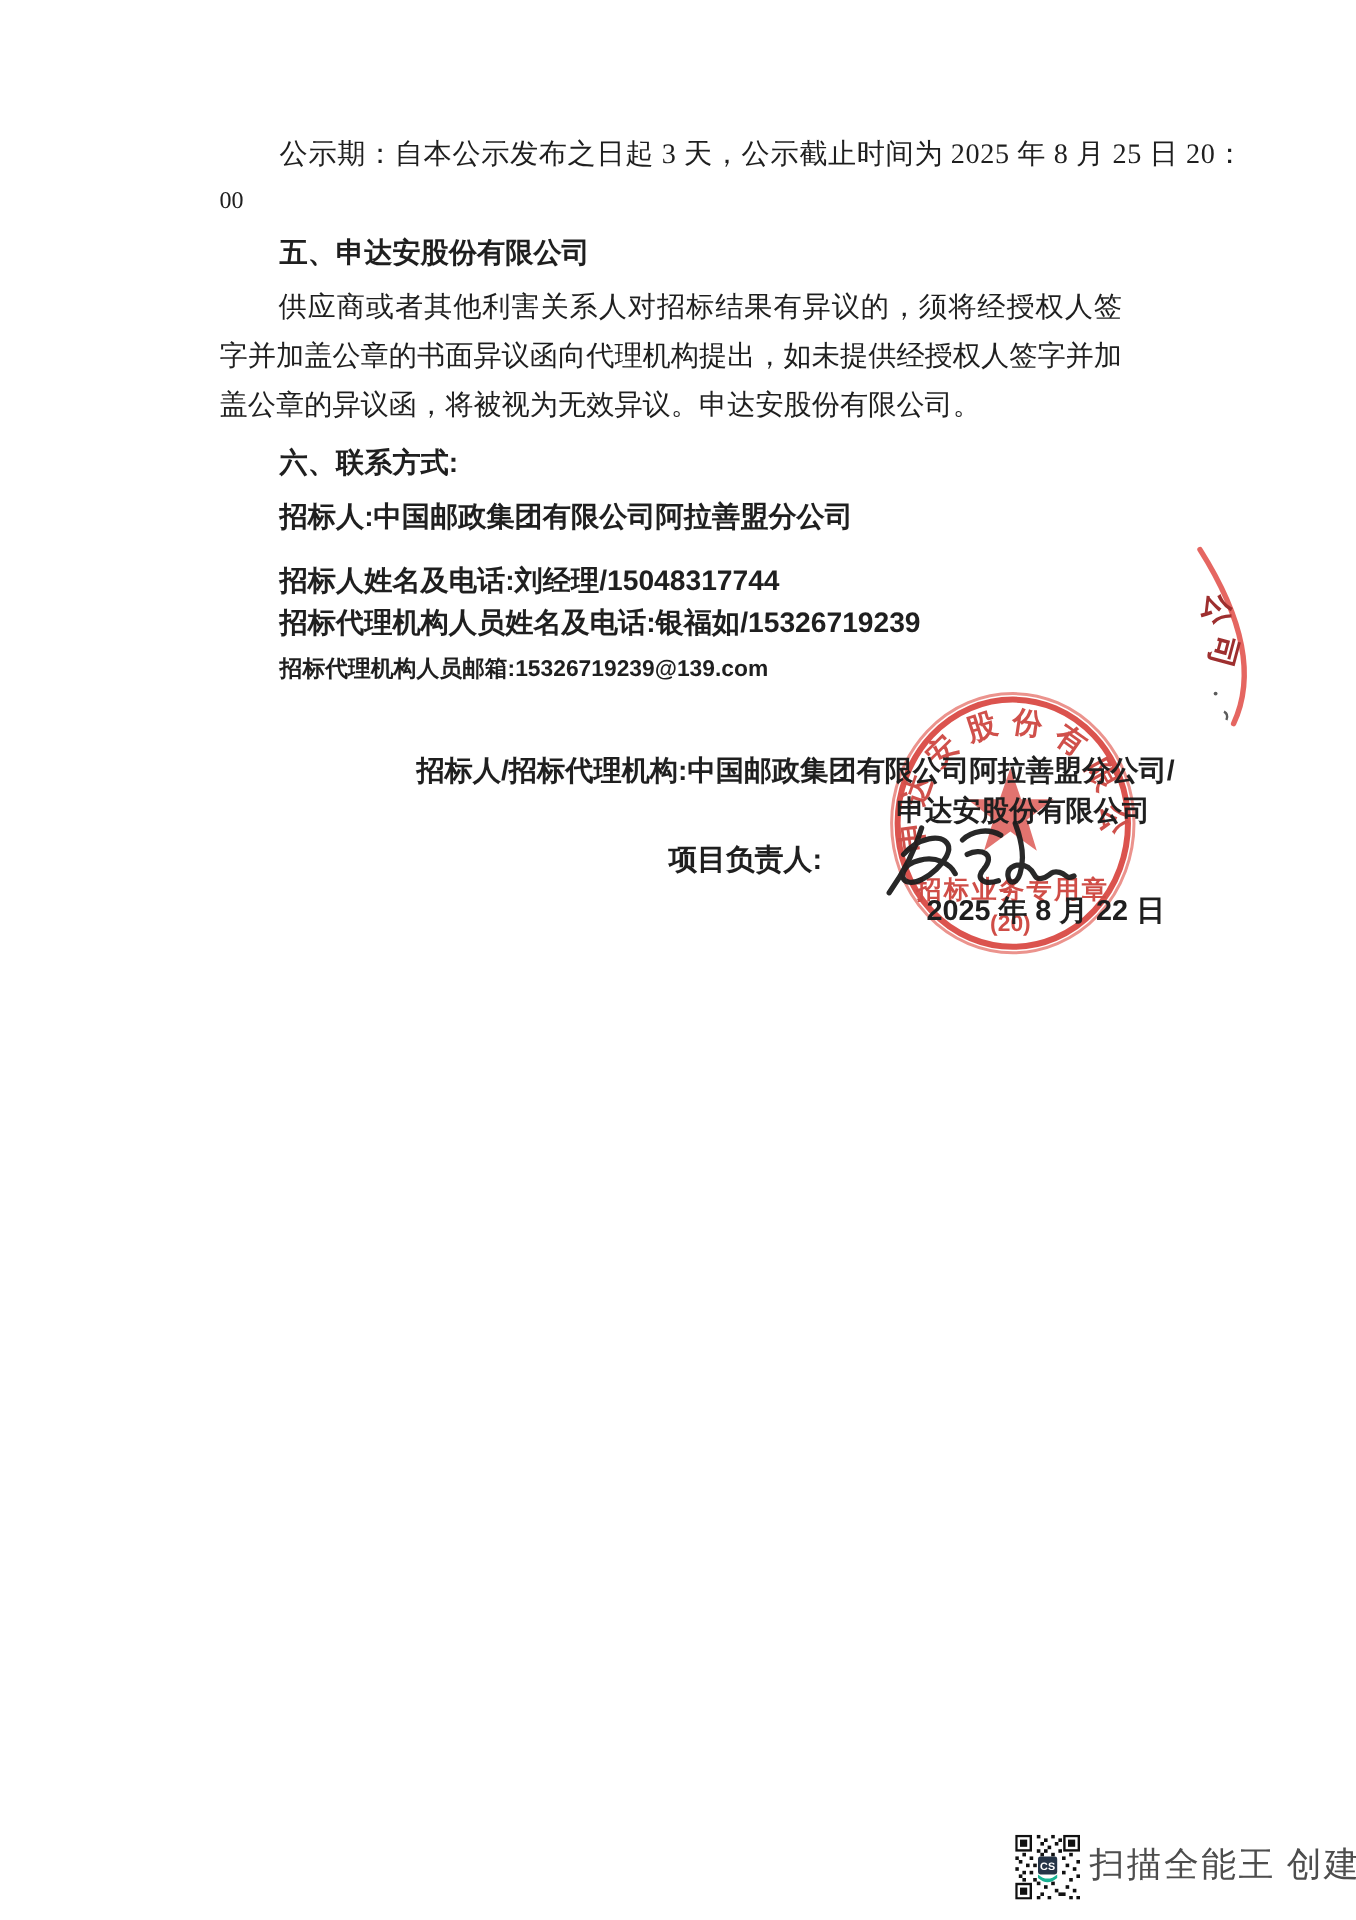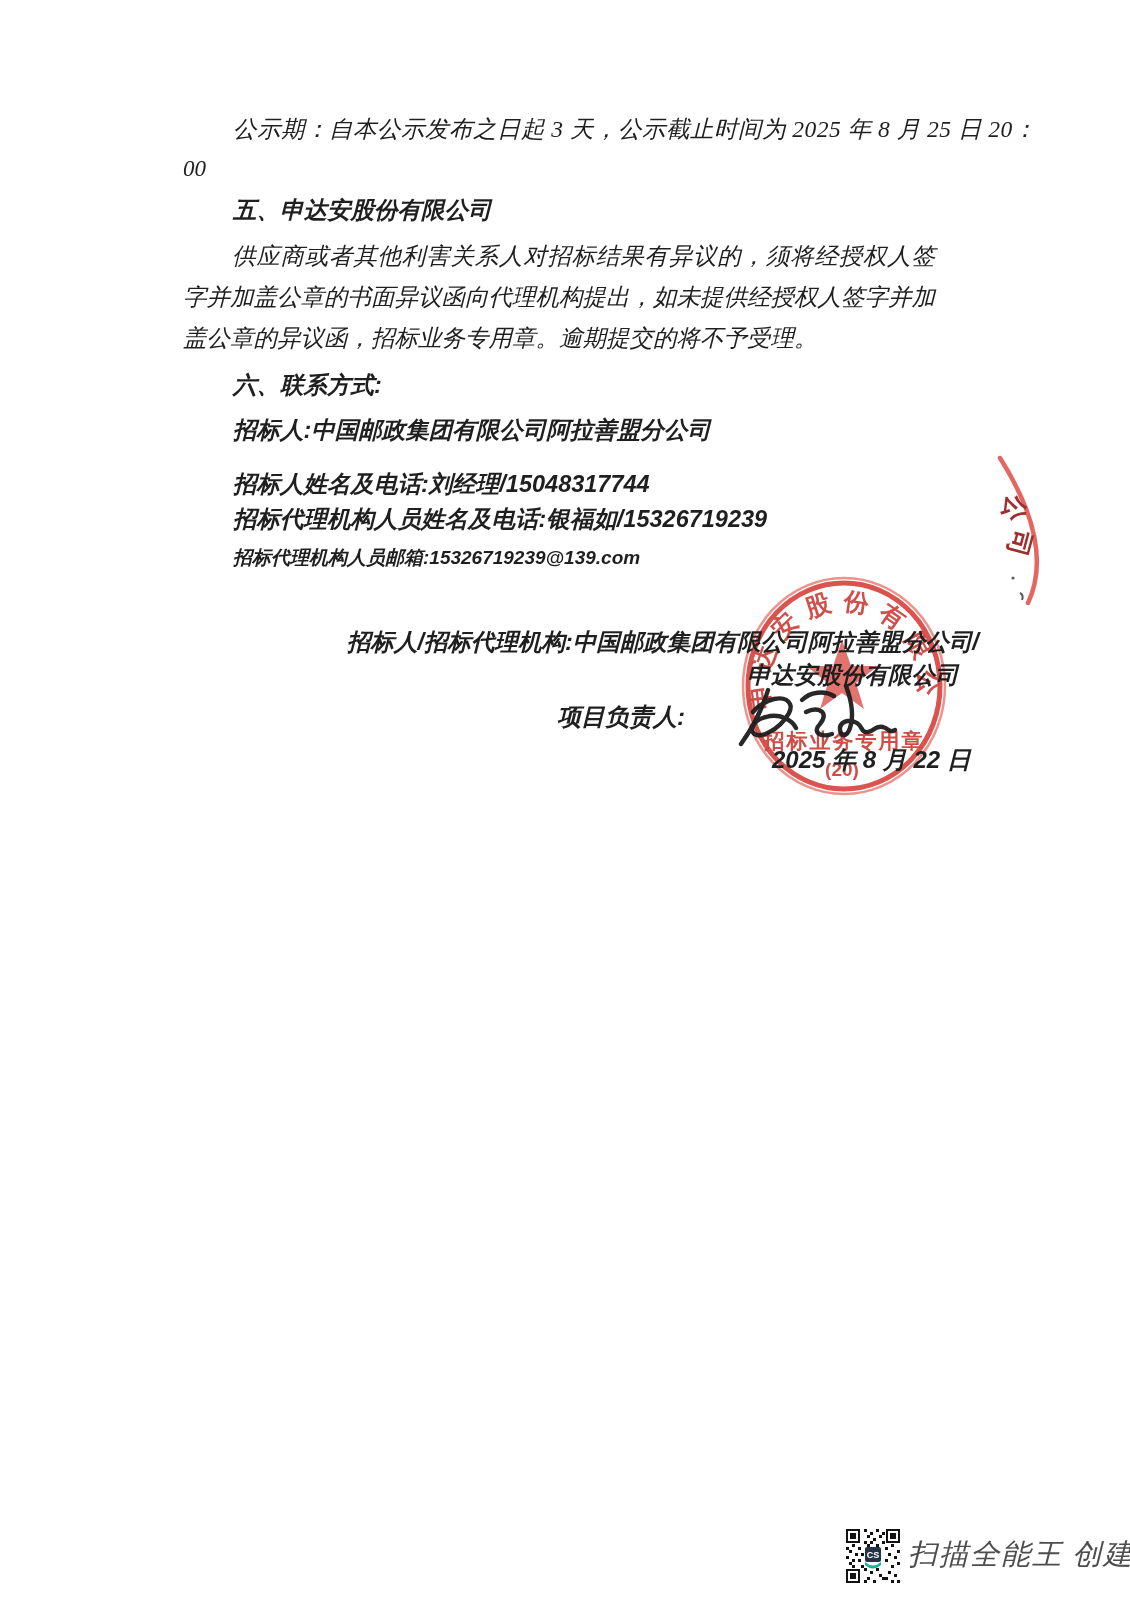--- a/index.html
+++ b/index.html
@@ -6,21 +6,21 @@
   .page{position:relative;width:1130px;height:1600px;background:#ffffff;overflow:hidden;
         font-family:"Liberation Serif", serif;color:#1f1f1f;}
   .t{position:absolute;white-space:nowrap;line-height:1.2;}
   .song{font-family:"Liberation Serif", serif;font-weight:400;}
   .hei{font-family:"Liberation Sans", sans-serif;font-weight:700;}
   .body-block{position:absolute;left:183px;top:236px;width:752px;
       font-size:23.5px;line-height:41px;text-align:justify;text-indent:49px;
       word-break:break-all;font-family:"Liberation Serif", serif;color:#1f1f1f;}
   .stamp-layer{position:absolute;z-index:1;}
   .ink-layer{position:absolute;z-index:3;}
-  .text-layer{z-index:2;font-style:italic;}
+  .text-layer{z-index:2;}
   .wm-label{position:absolute;left:908px;top:1537px;font-size:29px;letter-spacing:2px;
       color:#4d4d4d;font-family:"Liberation Serif", serif;}
 </style>
 </head>
 <body>
 
 <div class="page">
 
   <svg class="stamp-layer" style="left:720px;top:553px;" width="260" height="270" viewBox="0 0 260 270">
     <g transform="translate(-720,-553)" opacity="0.92">
@@ -40,25 +40,25 @@
 
   <svg class="stamp-layer" style="left:960px;top:430px;" width="170" height="250" viewBox="0 0 170 250">
     <path d="M40,28 Q95,115 68,173" fill="none" stroke="#e04b45" stroke-width="4.5" stroke-linecap="round" opacity="0.85"></path>
     <text x="53" y="85" font-size="26" font-family="Liberation Sans, sans-serif" font-weight="700" fill="#9e2f2f" transform="rotate(105 53 78)" text-anchor="middle">公</text>
     <text x="58" y="120" font-size="26" font-family="Liberation Sans, sans-serif" font-weight="700" fill="#9e2f2f" transform="rotate(105 58 113)" text-anchor="middle">司</text>
     <circle cx="53" cy="148" r="1.6" fill="#333" opacity="0.8"></circle>
     <path d="M60,163 q4,2 2,7" stroke="#333" stroke-width="2" fill="none" opacity="0.8"></path>
   </svg>
 
   <div class="t song text-layer" style="left:233px;top:115px;font-size:23.5px;letter-spacing:0.5px;">公示期：自本公示发布之日起 3 天，公示截止时间为 2025 年 8 月 25 日 20：</div>
-  <div class="t song text-layer" style="left:183px;top:155px;font-size:23px;">00</div>
+  <div class="t song text-layer" style="left:183px;top:155px;font-size:20px;">00</div>
 
   <div class="t hei text-layer" style="left:233px;top:196px;font-size:23.5px;">五、申达安股份有限公司</div>
 
-  <div class="body-block text-layer">供应商或者其他利害关系人对招标结果有异议的，须将经授权人签字并加盖公章的书面异议函向代理机构提出，如未提供经授权人签字并加盖公章的异议函，招标业务专用章。逾期提交的将不予受理。</div>
+  <div class="body-block text-layer">供应商或者其他利害关系人对招标结果有异议的，须将经授权人签字并加盖公章的书面异议函向代理机构提出，如未提供经授权人签字并加盖公章的异议函，将被视为无效异议。申达安股份有限公司。</div>
 
   <div class="t hei text-layer" style="left:233px;top:371px;font-size:23.5px;">六、联系方式:</div>
 
   <div class="t hei text-layer" style="left:233px;top:416px;font-size:23.5px;">招标人:中国邮政集团有限公司阿拉善盟分公司</div>
   <div class="t hei text-layer" style="left:233px;top:458px;font-size:23.5px;margin-top:12px;">招标人姓名及电话:刘经理/15048317744</div>
   <div class="t hei text-layer" style="left:233px;top:505px;font-size:23.5px;">招标代理机构人员姓名及电话:银福如/15326719239</div>
   <div class="t hei text-layer" style="left:233px;top:547px;font-size:19px;">招标代理机构人员邮箱:15326719239@139.com</div>
 
   <div class="t hei text-layer" style="left:347px;top:628px;font-size:23.5px;">招标人/招标代理机构:中国邮政集团有限公司阿拉善盟分公司/</div>
   <div class="t hei text-layer" style="left:747px;top:661px;font-size:23.5px;">申达安股份有限公司</div>

